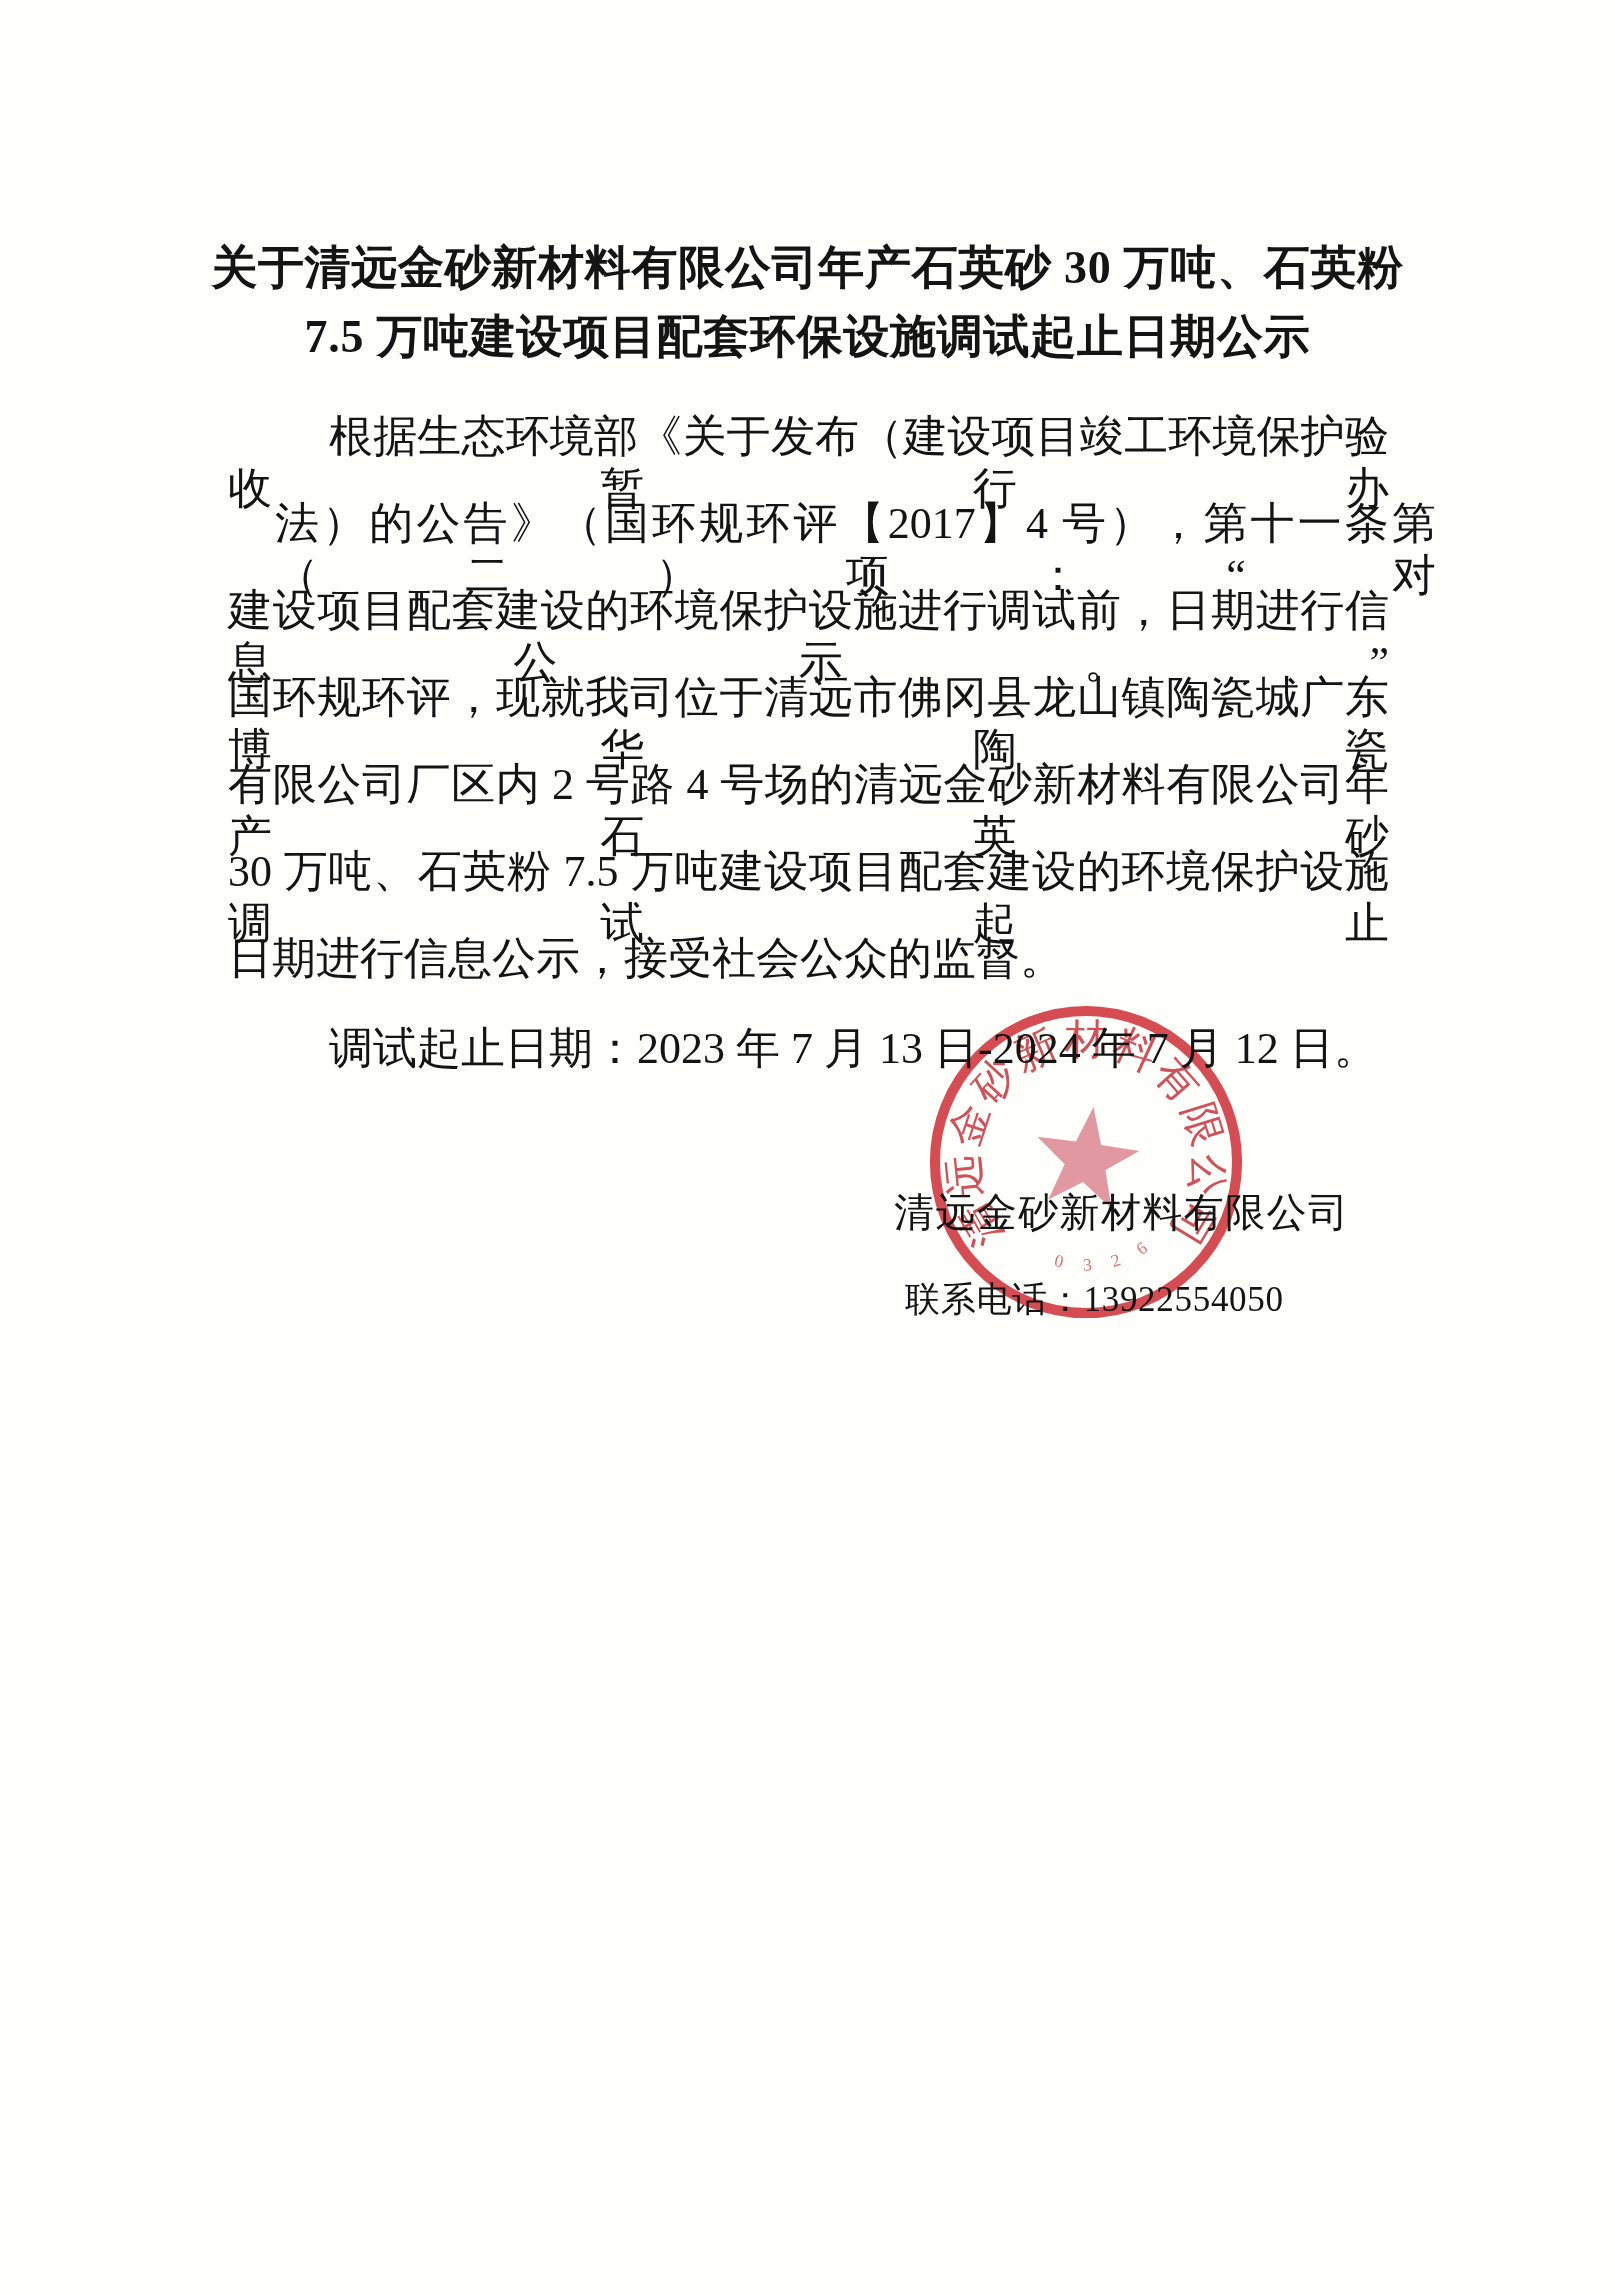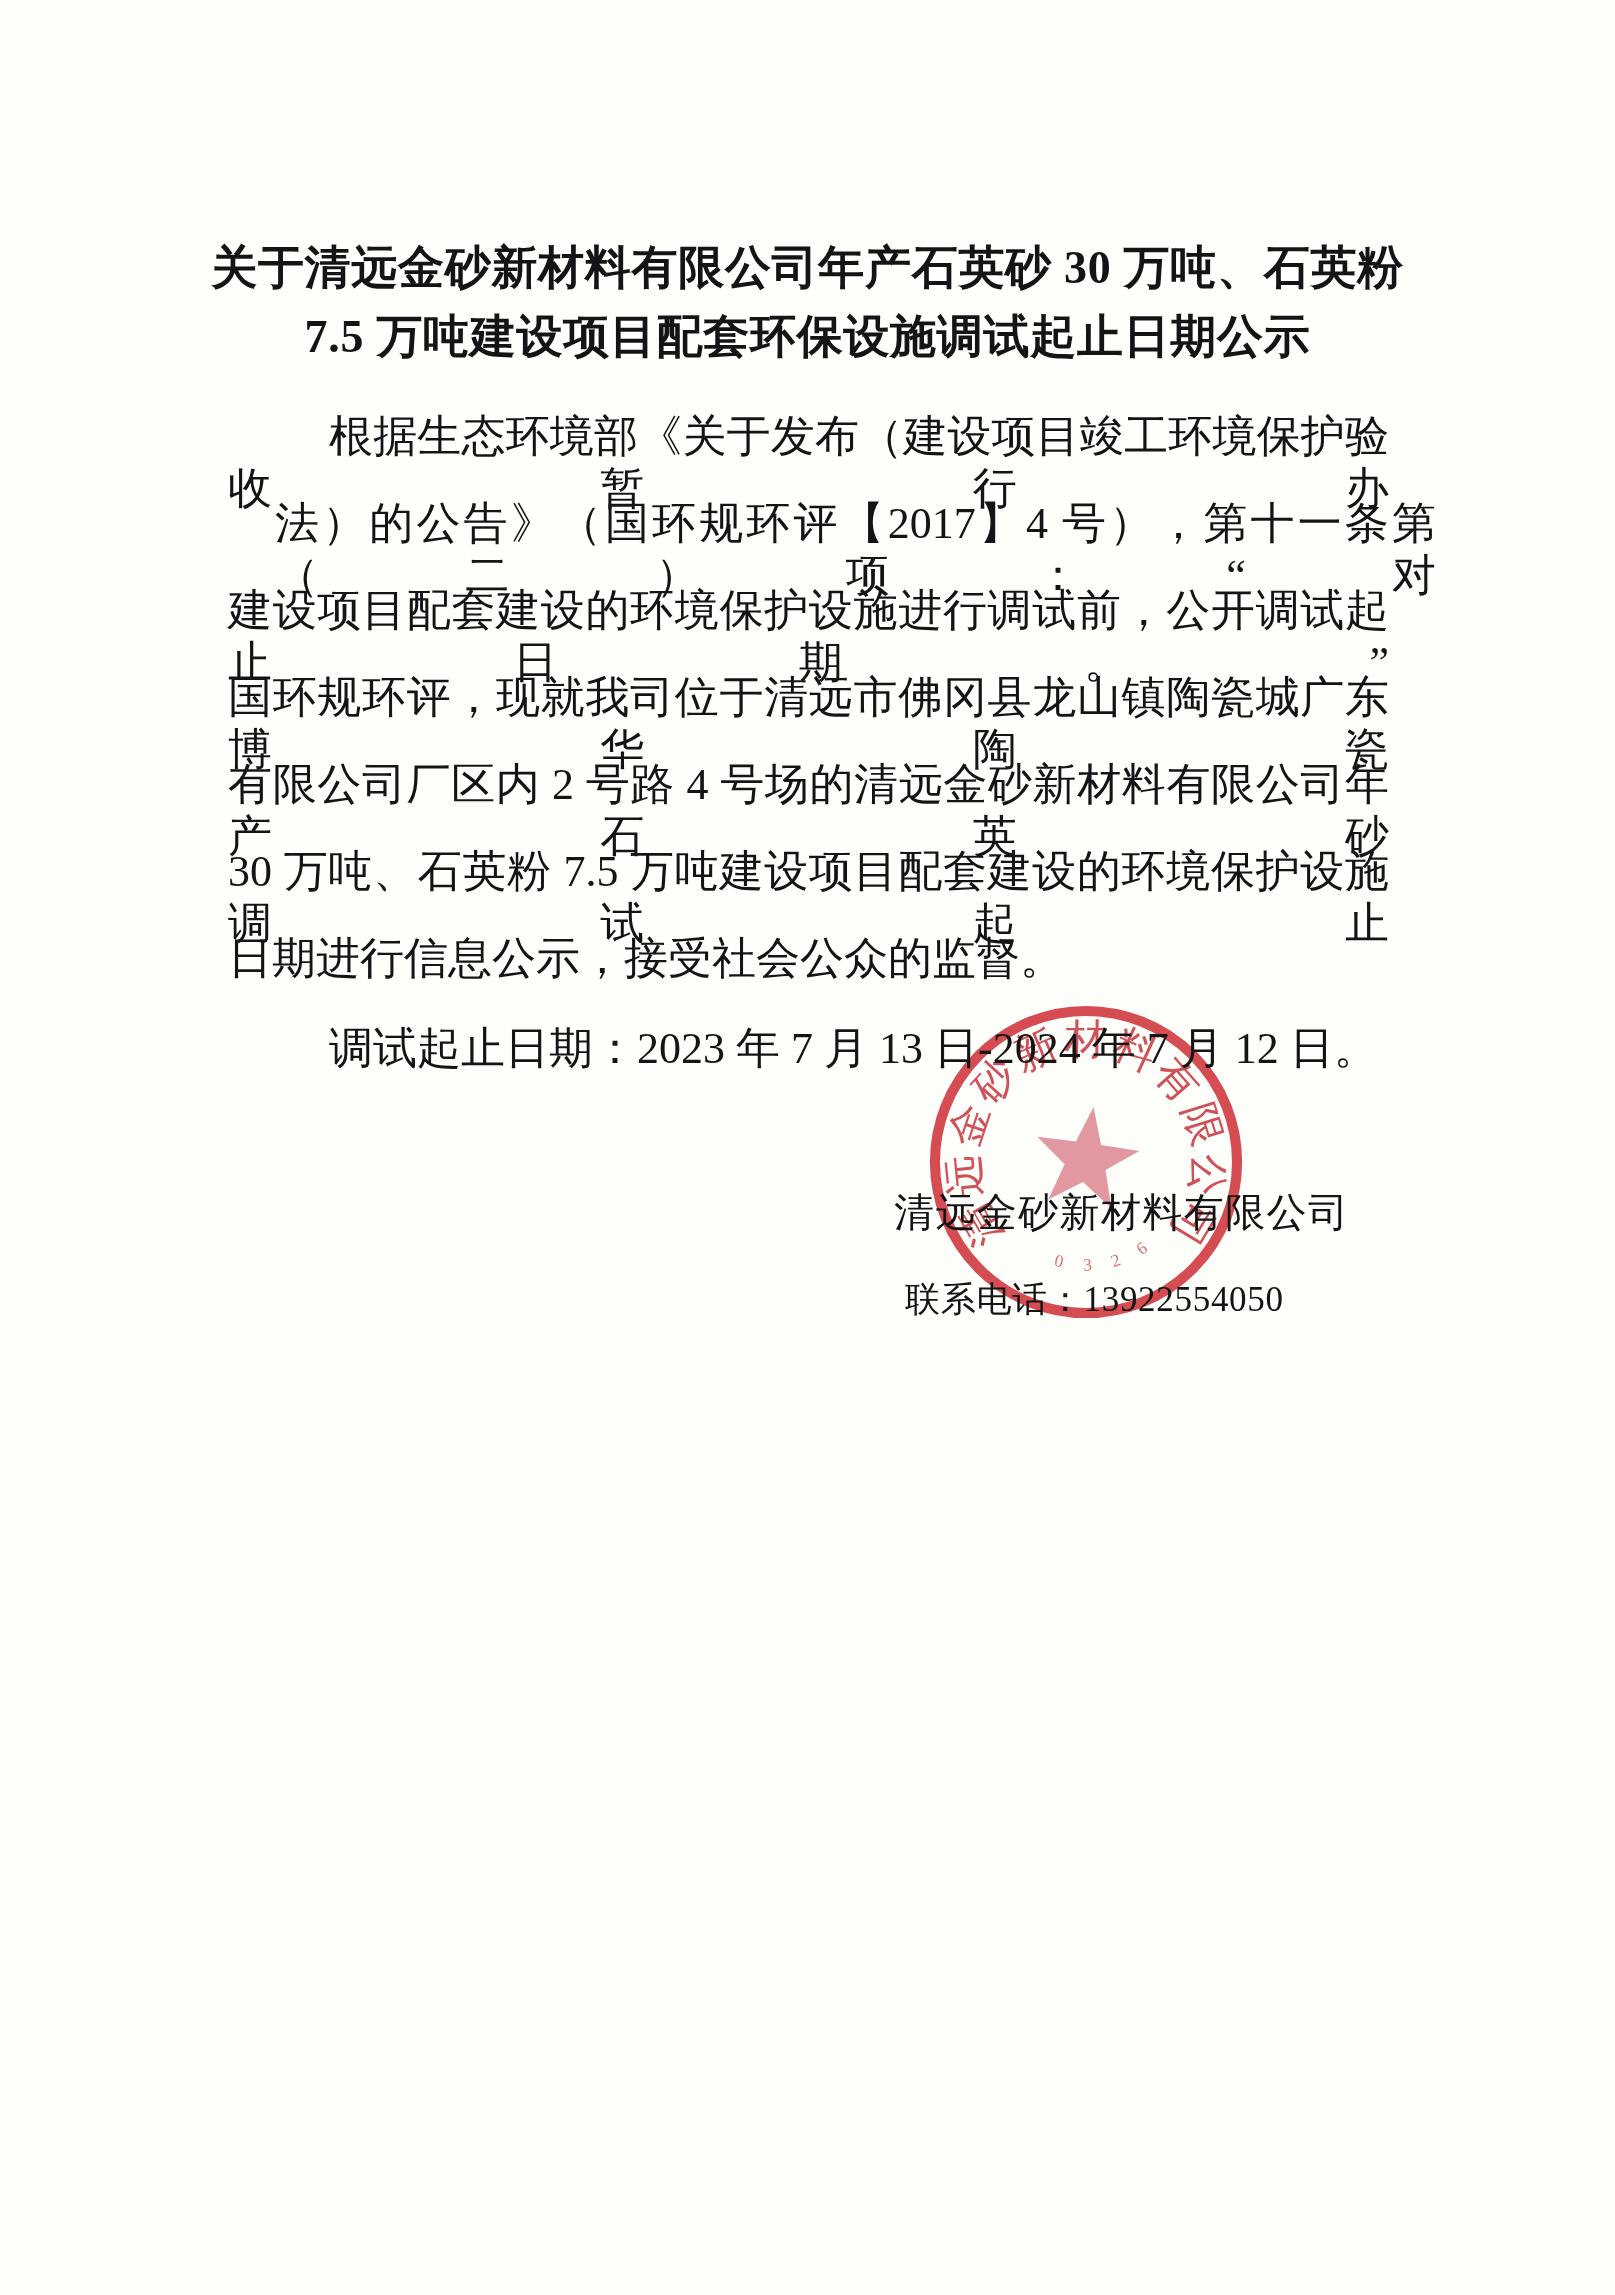--- a/index.html
+++ b/index.html
@@ -76,21 +76,21 @@
     </text>
   </svg>
 
   <div class="text-layer">
 
     <div class="title-line t1">关于清远金砂新材料有限公司年产石英砂 30 万吨、石英粉</div>
     <div class="title-line t2">7.5 万吨建设项目配套环保设施调试起止日期公示</div>
 
     <div class="body-line bl0 just indent">根据生态环境部《关于发布（建设项目竣工环境保护验收暂行办</div>
     <div class="body-line bl1 just">法）的公告》（国环规环评【2017】4 号），第十一条第（二）项：“对</div>
-    <div class="body-line bl2 just">建设项目配套建设的环境保护设施进行调试前，公开调试起止日期。”</div>
+    <div class="body-line bl2 just">建设项目配套建设的环境保护设施进行调试前，日期进行信息公示。”</div>
     <div class="body-line bl3 just">国环规环评，现就我司位于清远市佛冈县龙山镇陶瓷城广东博华陶瓷</div>
     <div class="body-line bl4 just">有限公司厂区内 2 号路 4 号场的清远金砂新材料有限公司年产石英砂</div>
     <div class="body-line bl5 just">30 万吨、石英粉 7.5 万吨建设项目配套建设的环境保护设施调试起止</div>
     <div class="body-line bl6">日期进行信息公示，接受社会公众的监督。</div>
     <div class="body-line bl7 indent">调试起止日期：2023 年 7 月 13 日-2024 年 7 月 12 日。</div>
 
     <div class="sig-company">清远金砂新材料有限公司</div>
     <div class="sig-phone">联系电话：13922554050</div>
 
   </div>

